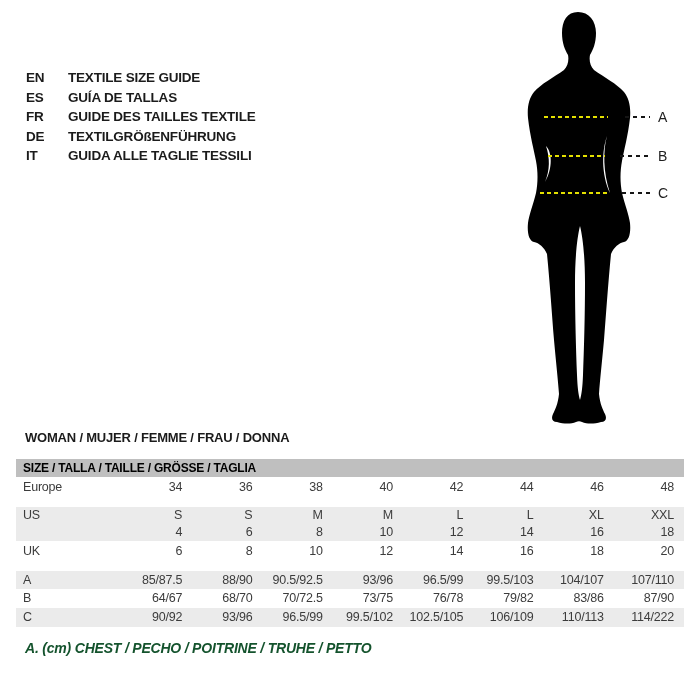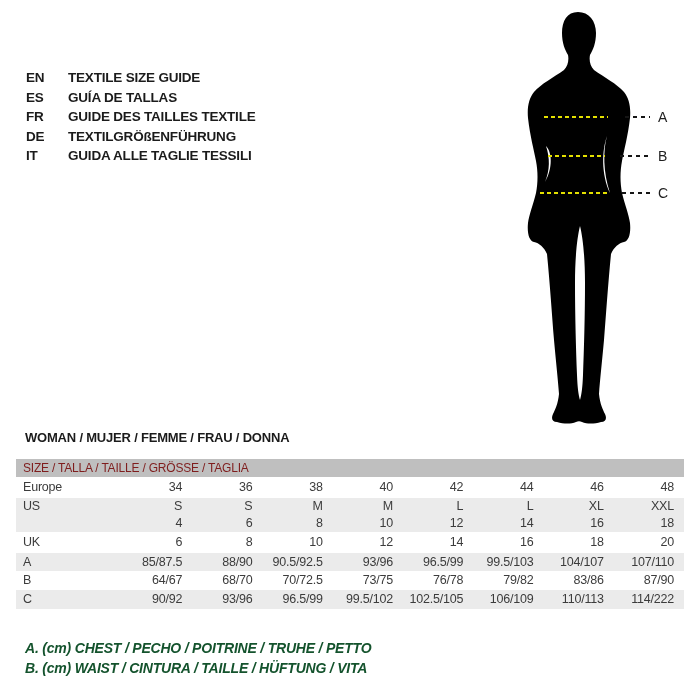--- a/index.html
+++ b/index.html
@@ -15,26 +15,26 @@
   
   .figure-svg{position:absolute;left:500px;top:0;width:200px;height:430px;}
   .marker-label{position:absolute;width:20px;font-size:14px;color:#1e1e1e;line-height:16px;}
   .marker-a{left:658px;top:109px;}
   .marker-b{left:658px;top:148px;}
   .marker-c{left:658px;top:185px;}
   
   .section-title{position:absolute;left:25px;top:430px;font-size:13px;font-weight:bold;letter-spacing:-0.2px;color:#1b1b1b;}
   
   .size-table{position:absolute;left:16px;top:459px;width:668px;font-size:12.5px;color:#3c3c3c;letter-spacing:-0.2px;}
-  .t-header{height:18px;line-height:18px;background:#bfbfbf;padding-left:7px;font-size:12px;color:#7f1d1d;}
+  .t-header{height:18px;line-height:18px;background:#bfbfbf;padding-left:7px;font-size:12px;color:#000000;font-weight:bold;}
   .t-row{display:flex;padding-right:10px;}
   .t-row.shaded, .t-block.shaded{background:#ebebeb;}
   .t-label{width:96px;flex:0 0 96px;padding-left:7px;box-sizing:border-box;text-align:left;}
   .t-cell{flex:1;text-align:right;}
-  .h20 .t-label,.h20 .t-cell{line-height:20px;height:21px;}
+  .h20 .t-label,.h20 .t-cell{line-height:20px;height:30px;}
   .h17 .t-label,.h17 .t-cell{line-height:17px;height:17px;}
   .h18 .t-label,.h18 .t-cell{line-height:18px;height:18px;}
   .h19 .t-label,.h19 .t-cell{line-height:19px;height:19px;}
   
   .legend{position:absolute;left:25px;top:638px;}
   .legend-line{font-size:14px;font-weight:bold;line-height:20px;letter-spacing:-0.2px;color:#14532d;font-style:italic;}
 </style>
 </head>
 <body>
 
@@ -203,14 +203,13 @@
     <div class="t-cell">99.5/102</div>
     <div class="t-cell">102.5/105</div>
     <div class="t-cell">106/109</div>
     <div class="t-cell">110/113</div>
     <div class="t-cell">114/222</div>
   </div>
 </div>
 
 <div class="legend">
   <div class="legend-line">A. (cm) CHEST / PECHO / POITRINE / TRUHE / PETTO</div>
-  <div class="legend-line">B. (cm) WAIST / CINTURA / TAILLE / HÜFTUNG / VITA</div>
 </div>
 
 </body></html>

